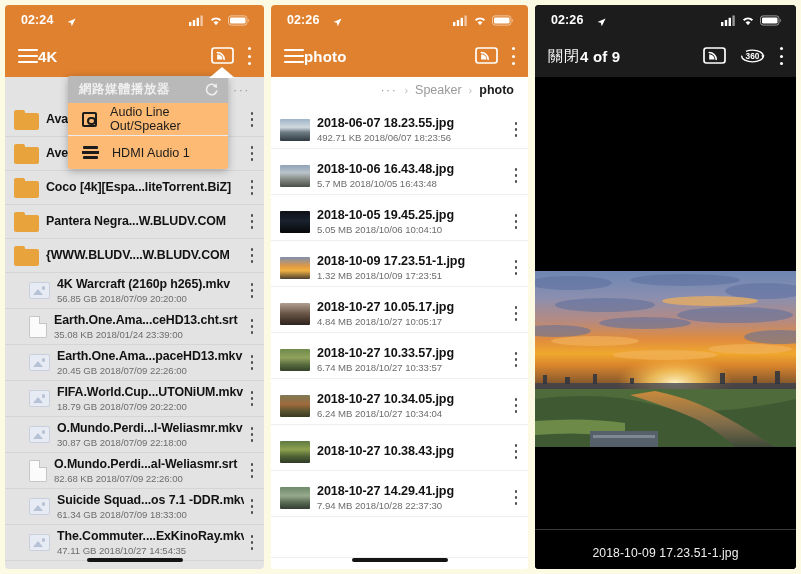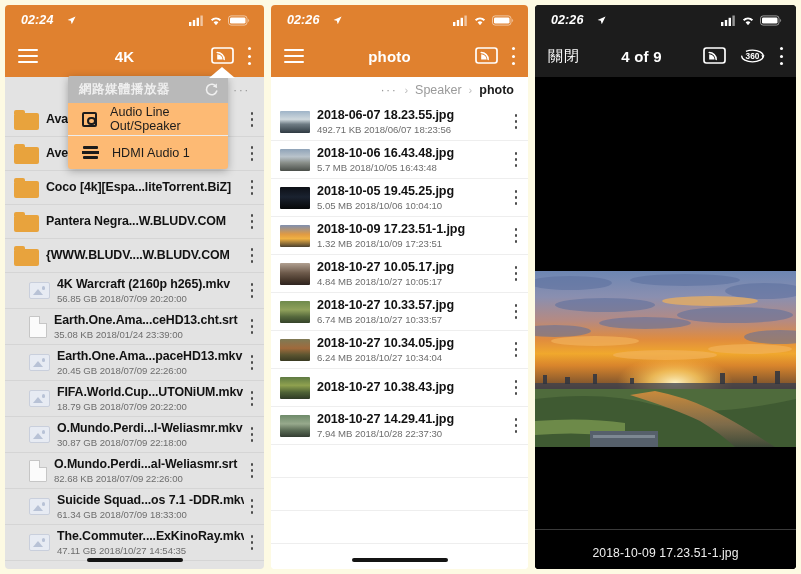--- a/index.html
+++ b/index.html
@@ -21,33 +21,33 @@
   #panel3 { left:535px; width:261px; background:#000000; }
 
   
   .statusbar {
     height:30px; display:flex; align-items:center;
     justify-content:space-between; padding:0 14px 0 16px;
     font-size:12.5px; font-weight:bold; letter-spacing:.1px;
   }
   .sb-orange { background:#e0812f; color:#fff; }
   .sb-dark   { background:#1c1c1c; color:#fff; }
-  .sb-left { display:flex; align-items:center; gap:14px;font-style:italic; }
+  .sb-left { display:flex; align-items:flex-end; gap:14px; }
   .loc-arrow { display:inline-block; width:9px; height:9px; }
   .sb-right { display:flex; align-items:center; gap:5px; }
 
   
   .toolbar {
     height:42px; display:flex; align-items:center;
     padding:0 13px; position:relative;
   }
   .tb-orange { background:#e0812f; color:#fff; }
   .tb-dark   { background:#1c1c1c; color:#fff; }
   .tb-title {
-    flex:1; text-align:center; font-size:15px; font-weight:bold;
+    flex:1; text-align:left; font-size:15px; font-weight:bold;
     letter-spacing:.2px;
   }
   .tb-left-txt { font-size:15px; font-weight:normal; letter-spacing:1px;}
   .tb-icons { display:flex; align-items:center; gap:13px; }
 
   .hamburger { width:20px; height:14px; display:flex;
      flex-direction:column; justify-content:space-between; cursor:pointer;}
   .hamburger i { display:block; height:2px; background:#fff; border-radius:1px;}
 
   .kebab { width:4px; height:18px; display:flex; flex-direction:column;
@@ -65,21 +65,21 @@
   .crumbs .sep { color:#bdbdbd; font-size:11px; }
   .crumbs .dots { letter-spacing:1.5px; }
 
   
   .list { overflow:hidden; }
   .row {
     display:flex; align-items:center; padding:0 10px 0 9px;
     border-bottom:1px solid #d5d5d5; position:relative;
   }
   #panel1 .row { background:#e3e3e3; }
-  #panel2 .row { background:#ffffff; border-bottom:1px solid #eeeeee; }
+  #panel2 .row { background:#ffffff; border-bottom:1px solid #eeeeee;margin-top:8px; }
   .row-folder { height:34px; }
   .row-file   { height:36px;padding-left:24px; }
   .row-photo  { height:38px; }
   .row-empty  { height:33px; }
 
   .rtext { flex:1; min-width:0; padding-left:7px; }
   .rname {
     font-size:12.4px; font-weight:bold; color:#121212;
     white-space:nowrap; overflow:hidden; text-overflow:clip;
     letter-spacing:-.1px; line-height:15px;

